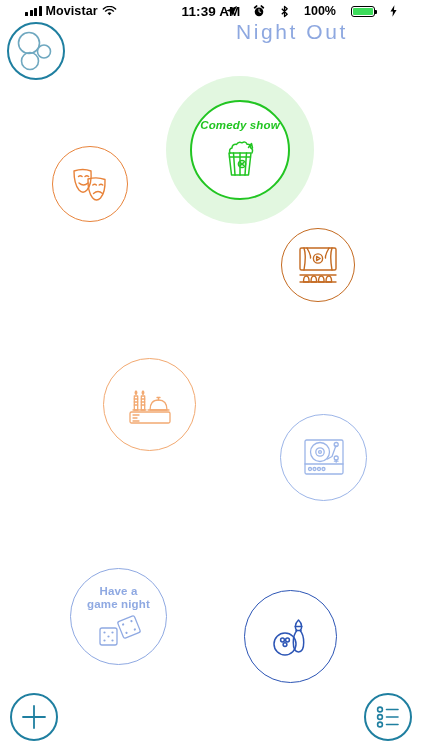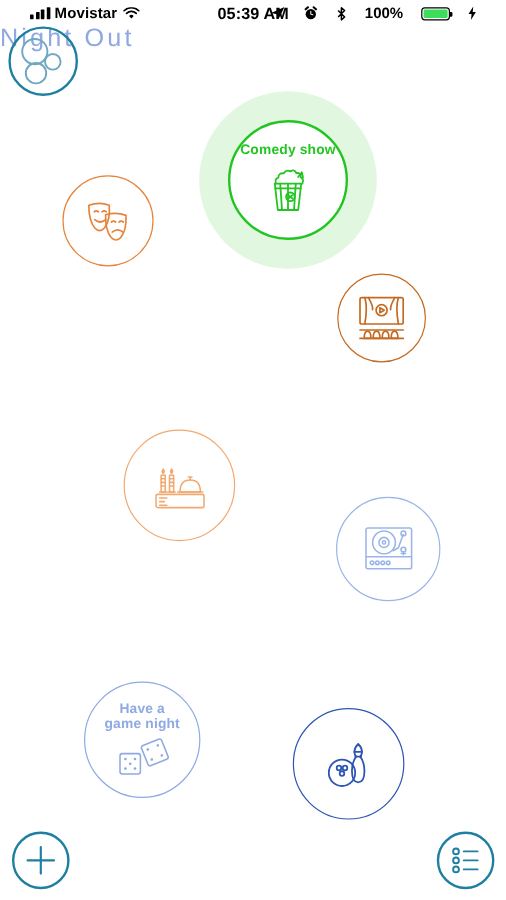--- a/index.html
+++ b/index.html
@@ -29,21 +29,21 @@
   .carrier { font-size: 12.5px; font-weight: 600; letter-spacing: .1px; }
   .batt { width: 24px; height: 11px; border: 1.2px solid #000; border-radius: 3px;
           padding: 1px; position: relative; }
   .batt::after { content:""; position:absolute; right:-3px; top:3px; width:1.8px;
                  height:4px; background:#000; border-radius:0 1px 1px 0; }
   .batt span { display:block; height:100%; background:#3ddc5b; border-radius:1px; }
   .pct { font-size: 12.5px; font-weight: 600; }
 
   
   #title {
-    position: absolute; top: 20px; left: 0; width: 348px; text-align: left;
+    position: absolute; top: 20px; left: 0; width: 348px; text-align: right;
     font-size: 21px; letter-spacing: 2.6px; color: #8ea8e0; font-weight: 400;
   }
 
   
   #avatar {
     position: absolute; left: 7px; top: 22px; width: 58px; height: 58px;
     border: 2.2px solid #1f7fa0; border-radius: 50%;
   }
 
   
@@ -83,21 +83,21 @@
           <i></i>
         </span>
       <span class="carrier">Movistar</span>
       <svg width="15" height="11" viewBox="0 0 16 12">
         <path d="M8 10.2 L5.9 7.9 a3 3 0 0 1 4.2 0 Z" fill="#000"></path>
         <path d="M3.6 5.6 a6.3 6.3 0 0 1 8.8 0" stroke="#000" stroke-width="1.5" fill="none" stroke-linecap="round"></path>
         <path d="M1.3 3.2 a9.6 9.6 0 0 1 13.4 0" stroke="#000" stroke-width="1.5" fill="none" stroke-linecap="round"></path>
       </svg>
     </div>
 
-    <div id="sb-center">05:39 AM</div>
+    <div id="sb-center">11:39 AM</div>
 
     <div id="sb-right">
       <svg width="13" height="12" viewBox="0 0 14 13">
         <path d="M13 1 L1 6.3 L6.1 7.4 L7.6 12 Z" fill="#000"></path>
       </svg>
       <svg width="12" height="12" viewBox="0 0 14 14">
         <circle cx="7" cy="8" r="5" fill="#000"></circle>
         <path d="M2 3.2 L4.2 1.2 M12 3.2 L9.8 1.2" stroke="#000" stroke-width="2" stroke-linecap="round"></path>
         <path d="M7 5 L7 8 L9 8.6" stroke="#fff" stroke-width="1" stroke-linecap="round" fill="none"></path>
       </svg>
@@ -119,21 +119,21 @@
   <div id="avatar" style="border-color: rgb(31, 127, 160);">
     <svg width="54" height="54" viewBox="0 0 54 54">
       <circle cx="20" cy="19" r="10.5" stroke="#6fa8c0" stroke-width="1.6" fill="none"></circle>
       <circle cx="35" cy="27.5" r="6.5" stroke="#6fa8c0" stroke-width="1.6" fill="none"></circle>
       <circle cx="21" cy="37" r="8.5" stroke="#6fa8c0" stroke-width="1.6" fill="none"></circle>
     </svg>
   </div>
 
   <div class="halo" id="halo-comedy" style="background: rgb(226, 247, 224); left: 166px; top: 76px; width: 148px; height: 148px;"></div>
 
-  <div class="bubble" id="b-comedy" style="left: 190px; top: 100px; width: 100px; height: 100px; border-color: rgb(34, 197, 34); border-width: 2px; z-index: 2;">
+  <div class="bubble" id="b-comedy" style="left: 190px; top: 100px; width: 100px; height: 100px; border-color: rgb(34, 197, 34); border-width: 2px; z-index: 2; font-style: italic;">
     <span class="lab" style="color: rgb(34, 197, 34);">Comedy show</span>
     <svg class="ico" width="46" height="46" viewBox="0 0 46 46">
       <g stroke="#22c522" stroke-width="1.5" fill="none" stroke-linejoin="round" stroke-linecap="round">
         <path d="M12 18 L14.5 40 H31.5 L34 18 Z"></path>
         <path d="M16.5 18 L18 40 M23 18 L23 40 M29.5 18 L28 40"></path>
         <path d="M12.5 22 H33.5"></path>
         <circle cx="25" cy="29" r="3.6"></circle>
         <path d="M23.3 27.6 L26.7 30.4 M26.7 27.6 L23.3 30.4"></path>
         <path d="M13 18 q-1.5 -4 2 -5 q0 -4 4.5 -3.6 q2 -3.4 5.5 -1.6 q3.5 -2 5 1.4 q4 -0.4 3.6 3.6 q3 1.4 1.4 5.2"></path>
         <path d="M31.5 12.5 L34.5 8.5 L35.5 13"></path>

